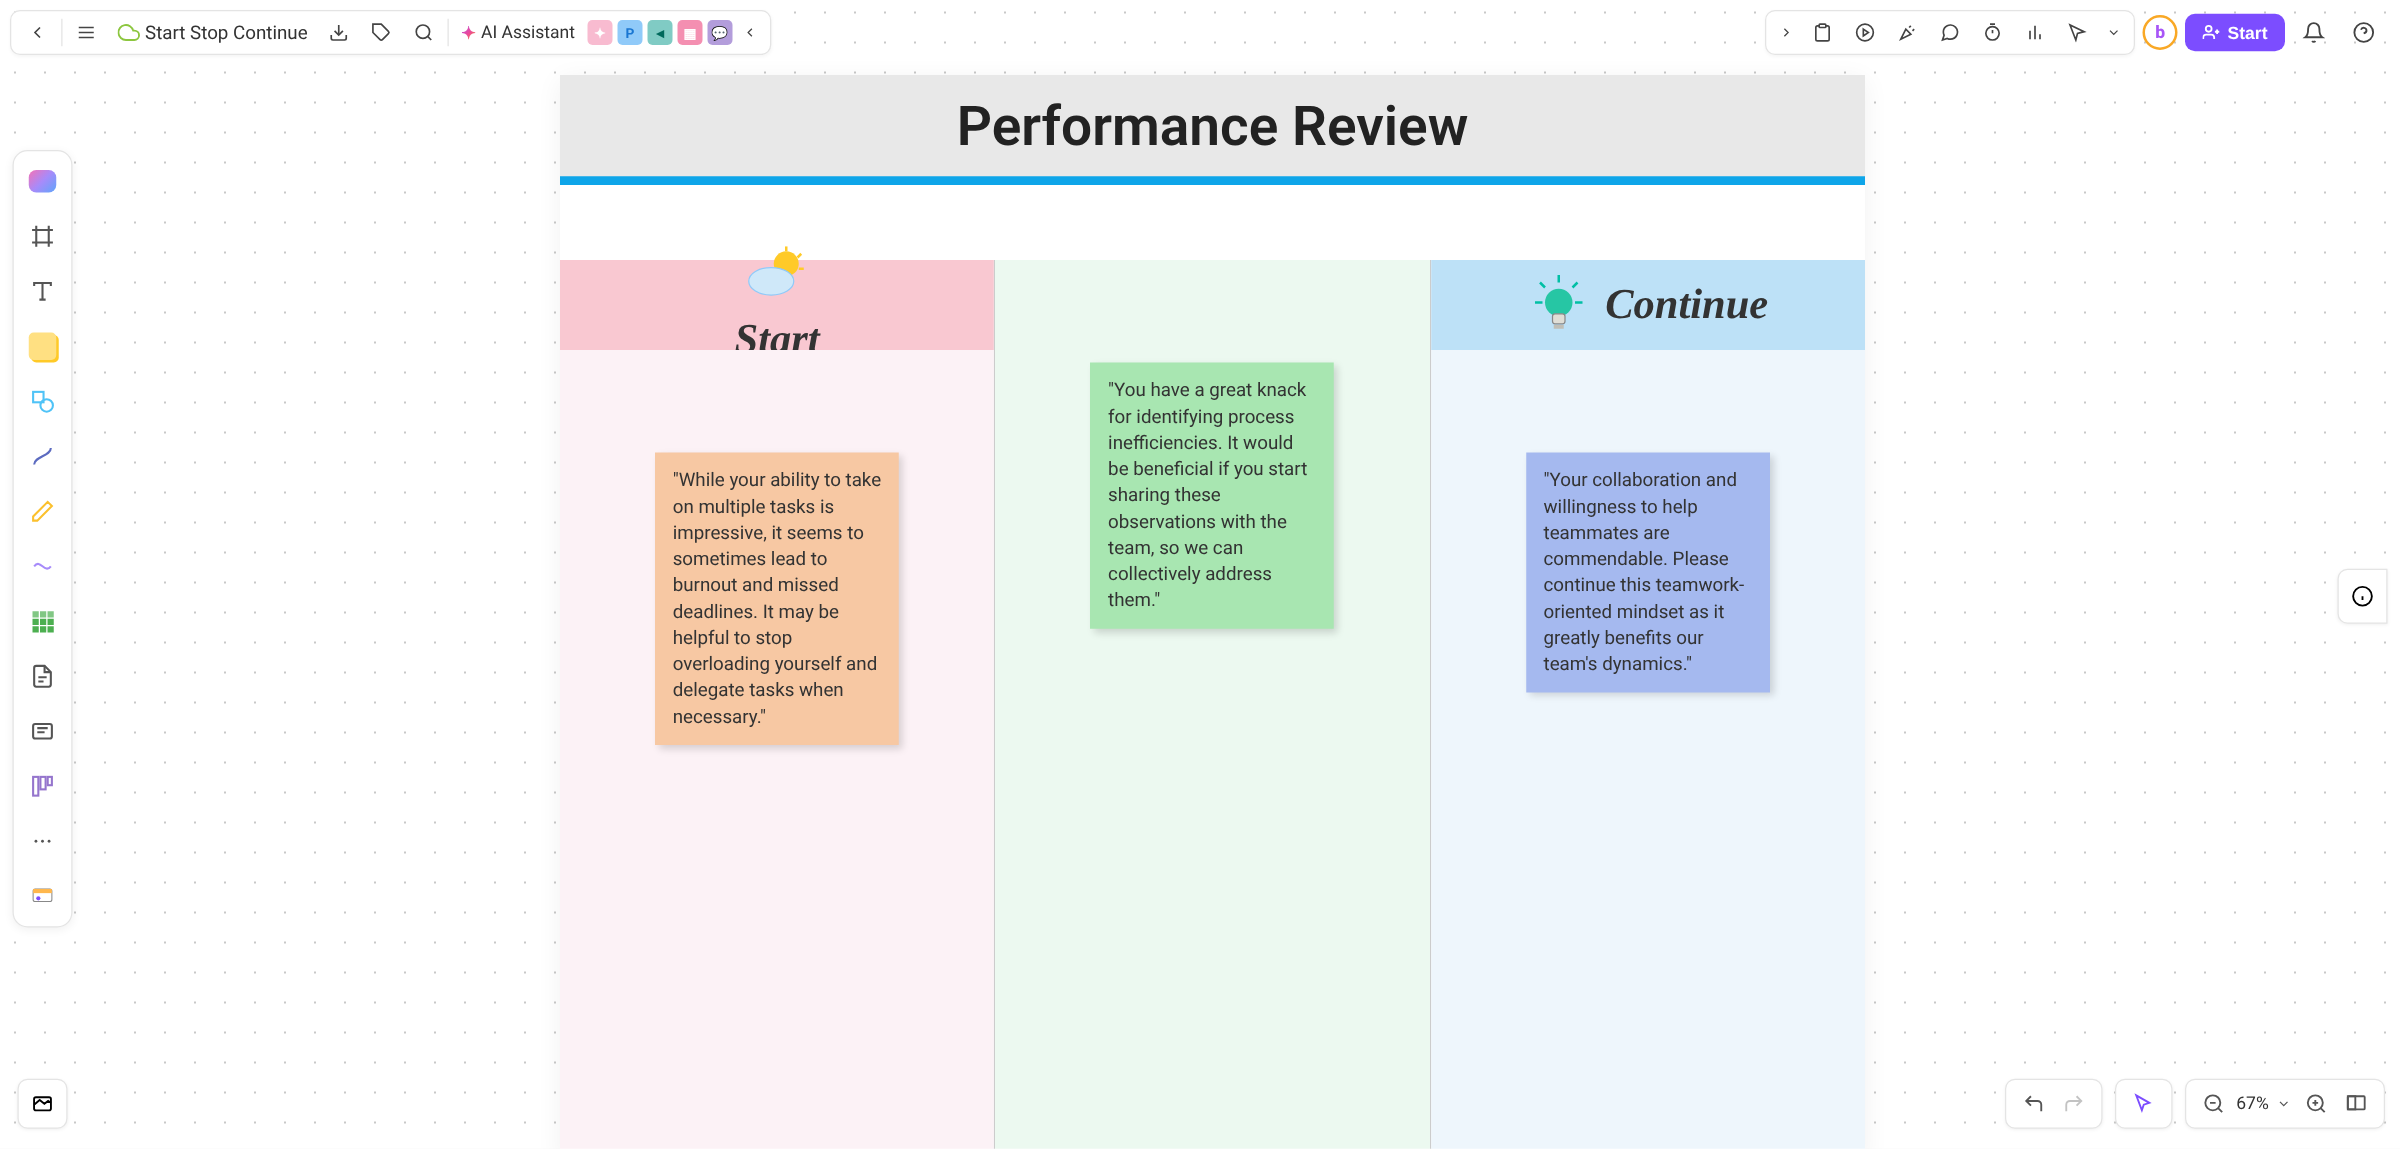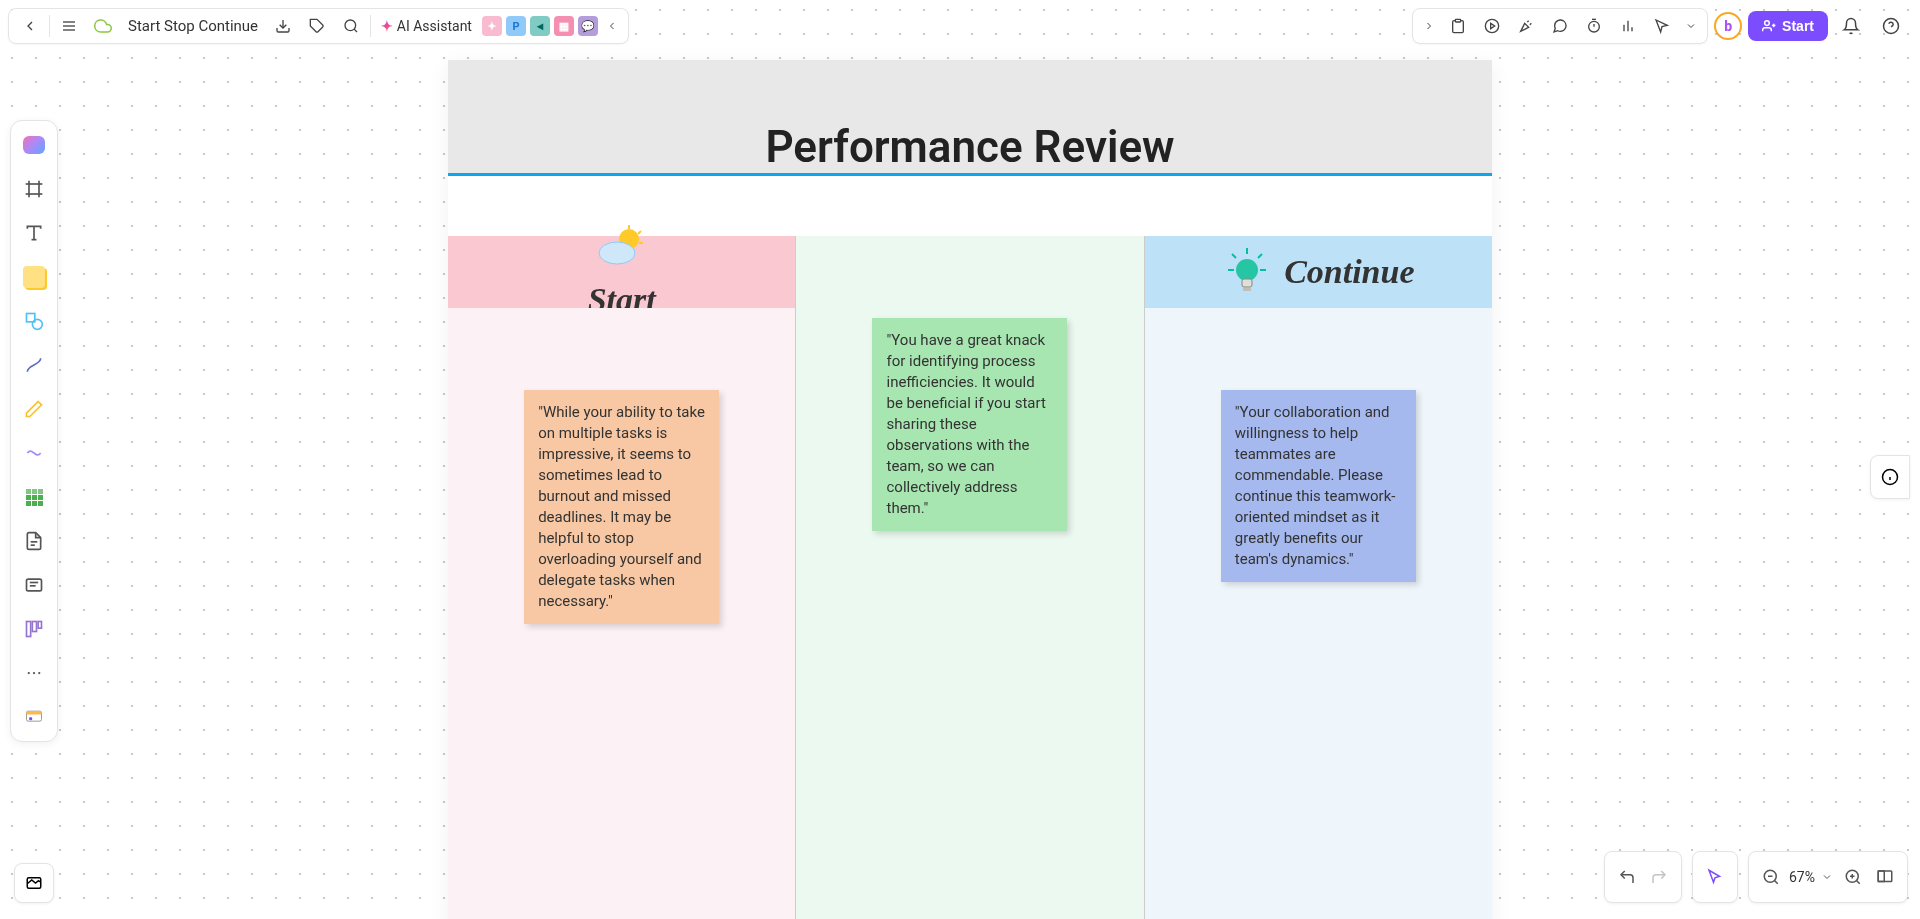--- a/index.html
+++ b/index.html
@@ -6,21 +6,21 @@
 body { font-family: -apple-system, BlinkMacSystemFont, "Segoe UI", Roboto, sans-serif; background: #f8f8f8; overflow: hidden; width: 1920px; height: 919px; position: relative; }
 
 
 .canvas-bg { position: absolute; inset: 0; background: #fff; background-image: radial-gradient(circle, #c8c8c8 1px, transparent 1px); background-size: 24px 24px; background-position: 0 46px; }
 
 
 .topbar { position: absolute; top: 8px; left: 0; right: 0; height: 36px; display: flex; align-items: center; z-index: 10; }
 .topbar-left { display: flex; align-items: center; height: 36px; background: #fff; border: 1px solid #e4e4e4; border-radius: 8px; margin-left: 8px; padding: 0 4px; box-shadow: 0 1px 3px rgba(0,0,0,0.04); }
 .tb-btn { width: 34px; height: 30px; display: flex; align-items: center; justify-content: center; cursor: pointer; border-radius: 6px; color: #444; }
 .tb-sep { width: 1px; height: 22px; background: #e4e4e4; margin: 0 2px; }
-.doc-name { display: flex; align-items: center; gap: 16px; padding: 0 8px; font-size: 15px; color: #333; cursor: pointer; }
+.doc-name { display: flex; align-items: center; gap: 4px; padding: 0 8px; font-size: 15px; color: #333; cursor: pointer; }
 .cloud-icon { color: #8cc63f; }
 .ai-assistant { display: flex; align-items: center; gap: 4px; padding: 0 8px; font-size: 14px; color: #333; cursor: pointer; }
 .ai-logo { font-weight: bold; background: linear-gradient(135deg,#a855f7,#ec4899,#f59e0b); -webkit-background-clip: text; background-clip: text; color: transparent; font-size: 14px; }
 .chiplet { width: 20px; height: 20px; border-radius: 4px; display: flex; align-items: center; justify-content: center; font-size: 11px; font-weight: 700; color: #fff; margin: 0 2px; cursor: pointer; }
 .chip-pink { background: #f8bbd0; }
 .chip-blue { background: #90caf9; color:#1976d2; }
 .chip-teal { background: #80cbc4; color:#00695c; }
 .chip-pink2 { background: #f48fb1; }
 .chip-purple { background: #b39ddb; color:#5e35b1; }
 
@@ -38,28 +38,28 @@
 .tool-table span { background: #4caf50; }
 .tool-table span:nth-child(-n+3){ background:#81c784; }
 
 .left-bottom-btn { position: absolute; left: 14px; bottom: 16px; width: 40px; height: 40px; background: #fff; border: 1px solid #e4e4e4; border-radius: 8px; display: flex; align-items: center; justify-content: center; cursor: pointer; box-shadow: 0 1px 3px rgba(0,0,0,0.06); z-index:10; }
 
 
 .right-info { position: absolute; right: 10px; top: 455px; width: 40px; height: 44px; background: #fff; border: 1px solid #e4e4e4; border-radius: 8px 0 0 8px; display: flex; align-items: center; justify-content: center; cursor: pointer; box-shadow: 0 1px 3px rgba(0,0,0,0.06); z-index:10; }
 
 
 .br-controls { position: absolute; right: 12px; bottom: 16px; display: flex; gap: 10px; z-index: 10; }
-.br-group { display: flex; align-items: center; background: #fff; border: 1px solid #e4e4e4; border-radius: 8px; height: 52px; padding: 16px 6px; box-shadow: 0 1px 3px rgba(0,0,0,0.06); }
+.br-group { display: flex; align-items: center; background: #fff; border: 1px solid #e4e4e4; border-radius: 8px; height: 40px; padding: 16px 6px; box-shadow: 0 1px 3px rgba(0,0,0,0.06); }
 .br-btn { width: 32px; height: 32px; display: flex; align-items: center; justify-content: center; cursor: pointer; border-radius: 6px; color: #555; }
 .zoom-pct { font-size: 14px; color: #333; padding: 0 2px; }
 .cursor-active { color: #7c4dff; }
 
 
 .board { position: absolute; left: 448px; top: 60px; width: 1044px; background: #fff; box-shadow: 0 4px 20px rgba(0,0,0,0.06); }
-.board-header { height: 116px; background: #e8e8e8; display: flex; align-items: flex-end; justify-content: center; border-bottom: 3px solid #0ea5e9; }
+.board-header { height: 88px; background: #e8e8e8; display: flex; align-items: center; justify-content: center; border-bottom: 7px solid #0ea5e9; }
 .board-title { font-size: 44px; font-weight: 600; color: #222; }
 .board-white { height: 60px; background: #fff; }
 .columns { display: flex; height: 720px; }
 .col { flex: 1; border-right: 1px solid #ccc; display: flex; flex-direction: column; }
 .col:last-child { border-right: none; }
 .col-header { height: 72px; display: flex; align-items: center; justify-content: center; gap: 12px; font-family: "Brush Script MT", cursive; font-size: 34px; font-style: italic; font-weight: 600; }
 .col-body { flex: 1; padding: 82px 22px 20px; }
 .col-start .col-header { background: #f9c8d1; color: #333; flex-direction: column; }
 .col-start .col-body { background: #fcf2f6; }
 .col-stop .col-header { background: #b0e5cc; color: #333; }

